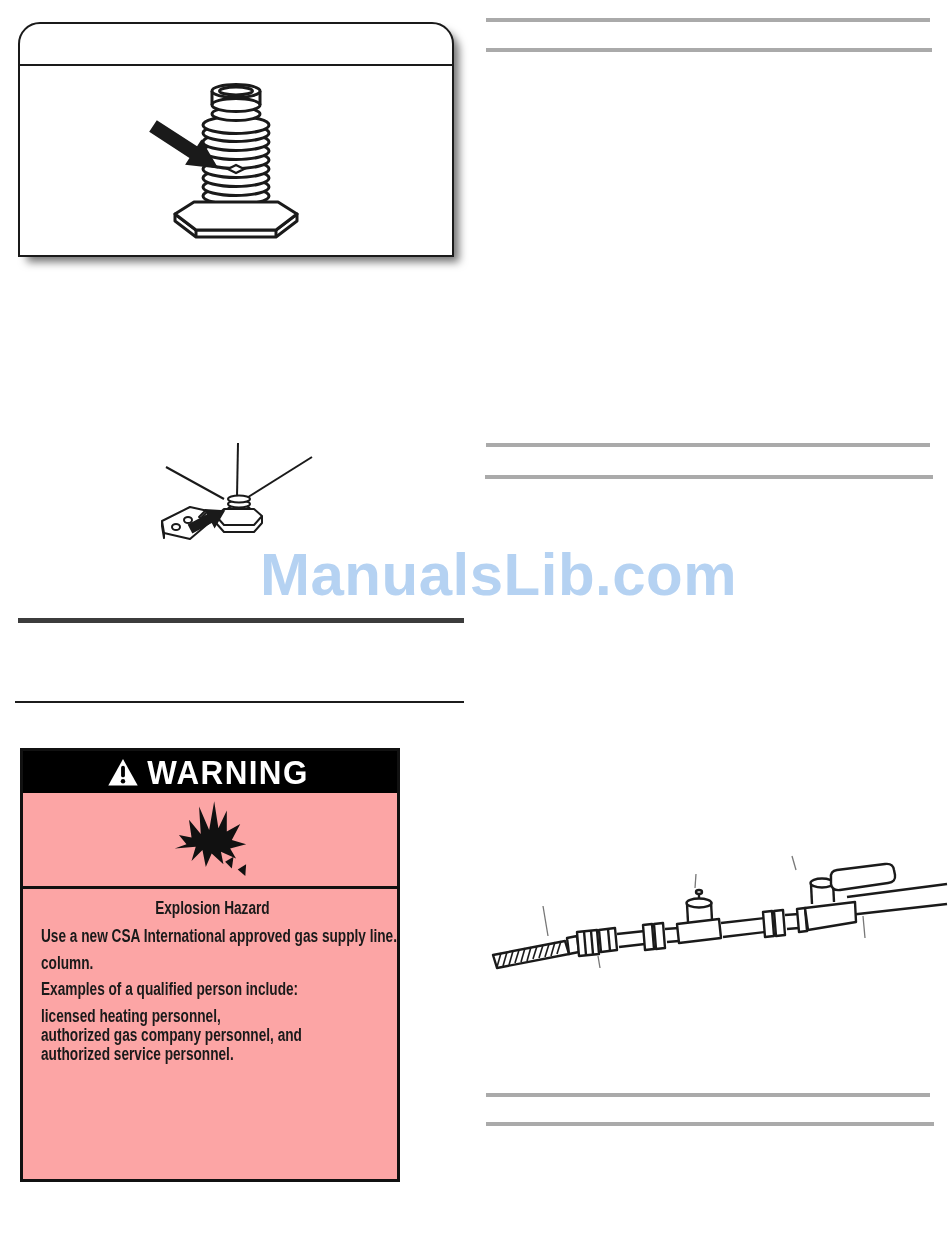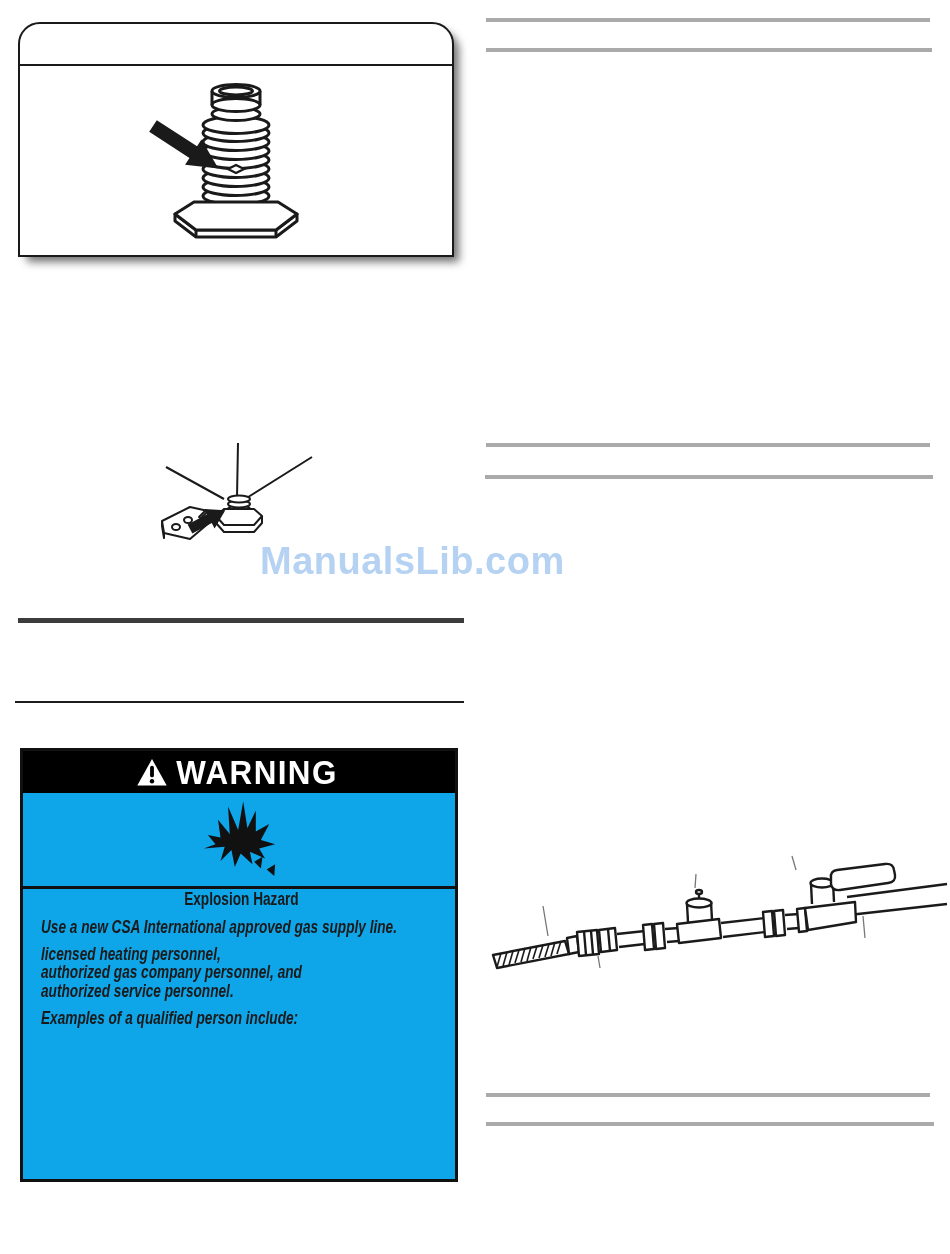--- a/index.html
+++ b/index.html
@@ -24,51 +24,51 @@
     height:40px; border-bottom:2.5px solid #1a1a1a;
     border-radius:20px 20px 0 0;
   }
   .figure-box-body{
     position:relative; height:188px; display:flex; align-items:center; justify-content:center;
   }
 
   
   .watermark{
     position:absolute; left:260px; top:540px; width:440px;
-    font-size:38px; font-weight:bold; letter-spacing:0.5px; white-space:nowrap;
+    font-size:60px; font-weight:bold; letter-spacing:0.5px; white-space:nowrap;
   }
 
   
   .clip-fig{position:absolute; left:150px; top:437px;}
 
   
   .warning-box{
-    position:absolute; left:20px; top:748px; width:438px; height:434px;
-    border:3px solid #111; background:#0ea5e9; box-sizing:border-box;
+    position:absolute; left:20px; top:748px; width:380px; height:434px;
+    border:3px solid #111; background:#fca5a5; box-sizing:border-box;
   }
   .warning-header{
     height:42px; background:#000; color:#fff;
     display:flex; align-items:center; justify-content:center; gap:4px;
   }
   .warning-word{
     font-size:33px; font-weight:bold; letter-spacing:1.5px; line-height:1;
     transform:scaleX(0.95); transform-origin:50% 50%; display:inline-block;
   }
   .warning-icon-row{
     height:93px; border-bottom:3px solid #111;
     display:flex; align-items:center; justify-content:center;
   }
-  .warning-text{padding:1px 14px 0 18px; font-weight:bold; font-size:17.5px;}
+  .warning-text{padding:10px 14px 0 18px; font-weight:bold; font-size:17.5px;}
   .warn-title{text-align:center; line-height:19px; margin-bottom:9px; white-space:nowrap;}
   .warn-title .cond{transform-origin:50% 50%;}
   .cond{
     display:inline-block; transform:scaleX(0.78); transform-origin:0 50%;
     white-space:nowrap; letter-spacing:0;
   }
-  .warn-para{margin-bottom:8px;font-style:italic;}
+  .warn-para{margin-bottom:8px;}
   .warn-line{line-height:18.7px; white-space:nowrap;}
 
   
   .pipe-fig{position:absolute; left:487px; top:846px;}
 
   svg{display:block;}
 </style>
 </head>
 <body>
 
@@ -165,28 +165,29 @@
     </div>
     <div class="warning-text">
       <div class="warn-title">
         <span class="cond">Explosion Hazard</span>
       </div>
       <div>
           <div class="warn-para">
             <div class="warn-line"><span class="cond">Use a new CSA International approved gas supply line.</span></div>
           </div>
           <div class="warn-para">
+            <div class="warn-line"><span class="cond">column.</span></div>
+          </div>
+          <div class="warn-para">
+            <div class="warn-line"><span class="cond">Examples of a qualified person include:</span></div>
           </div>
           <div class="warn-para">
             <div class="warn-line"><span class="cond">licensed heating personnel,</span></div>
             <div class="warn-line"><span class="cond">authorized gas company personnel, and</span></div>
             <div class="warn-line"><span class="cond">authorized service personnel.</span></div>
-          </div>
-          <div class="warn-para">
-            <div class="warn-line"><span class="cond">Examples of a qualified person include:</span></div>
           </div>
         </div>
     </div>
   </div>
 
   <svg class="pipe-fig" width="462" height="145" viewBox="0 0 462 145">
 
     <g stroke="#777" stroke-width="1.3" fill="none">
       <line x1="56" y1="60" x2="61" y2="90"></line>
       <line x1="209" y1="28" x2="208" y2="42"></line>

